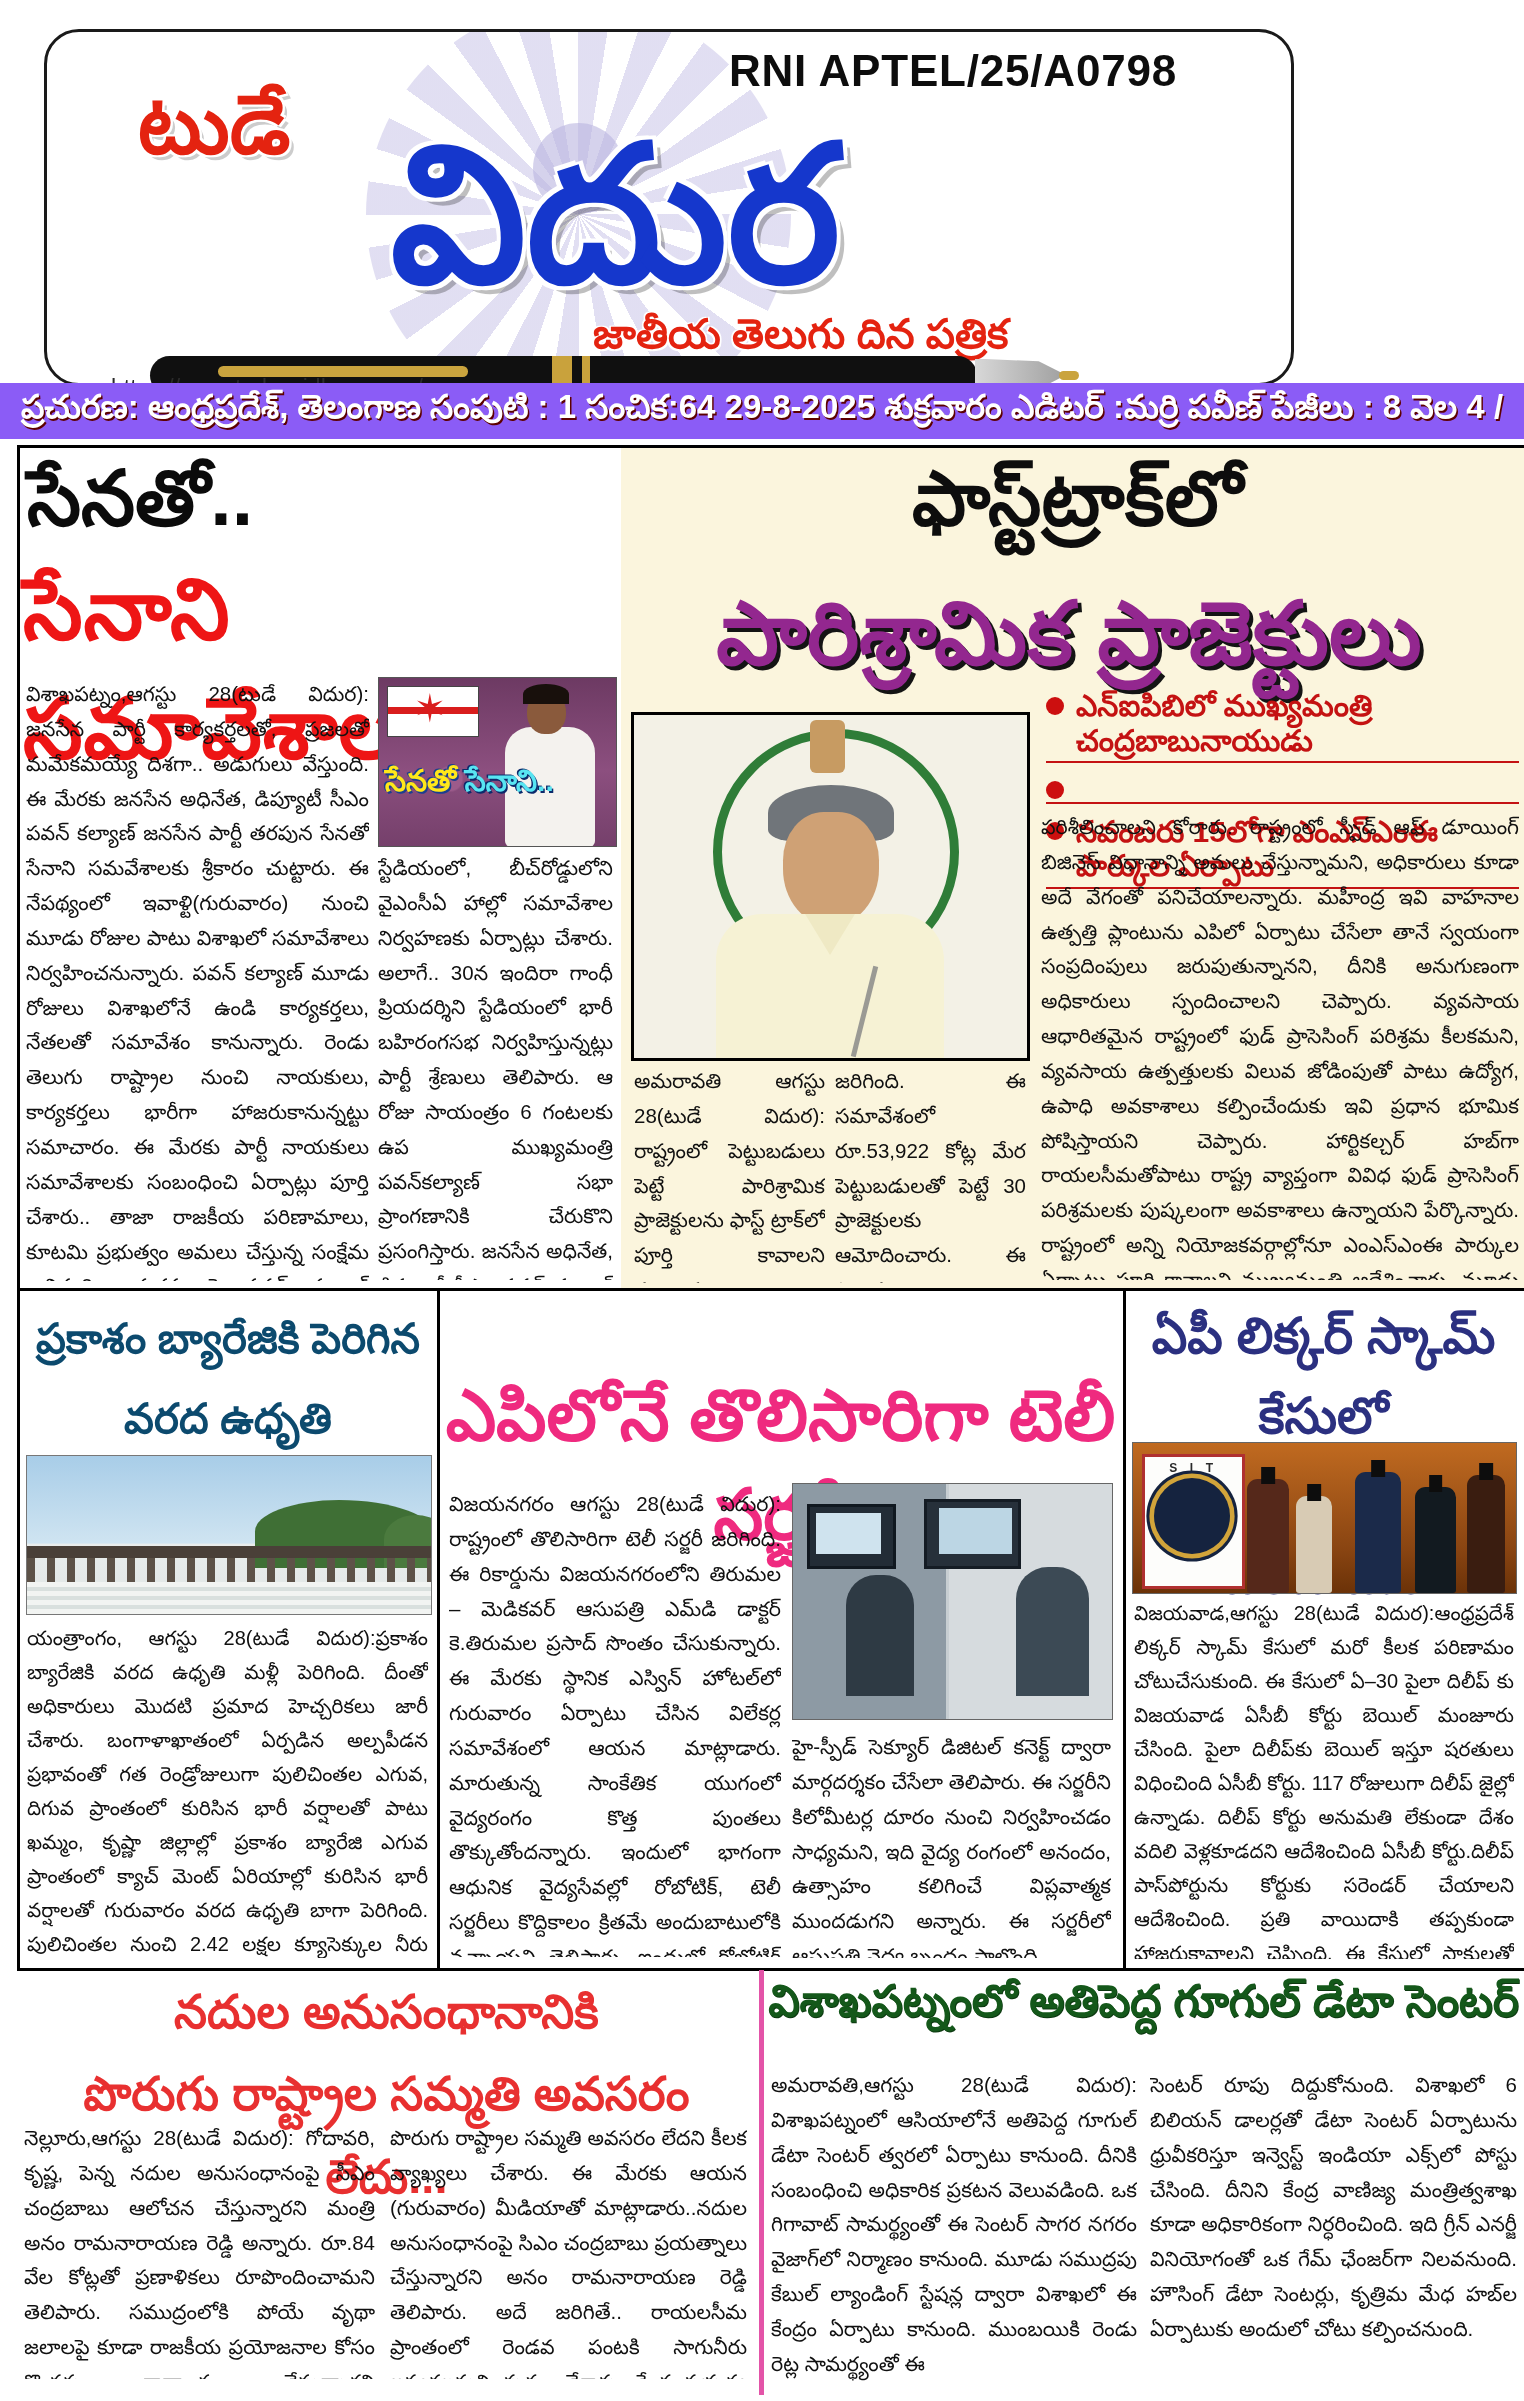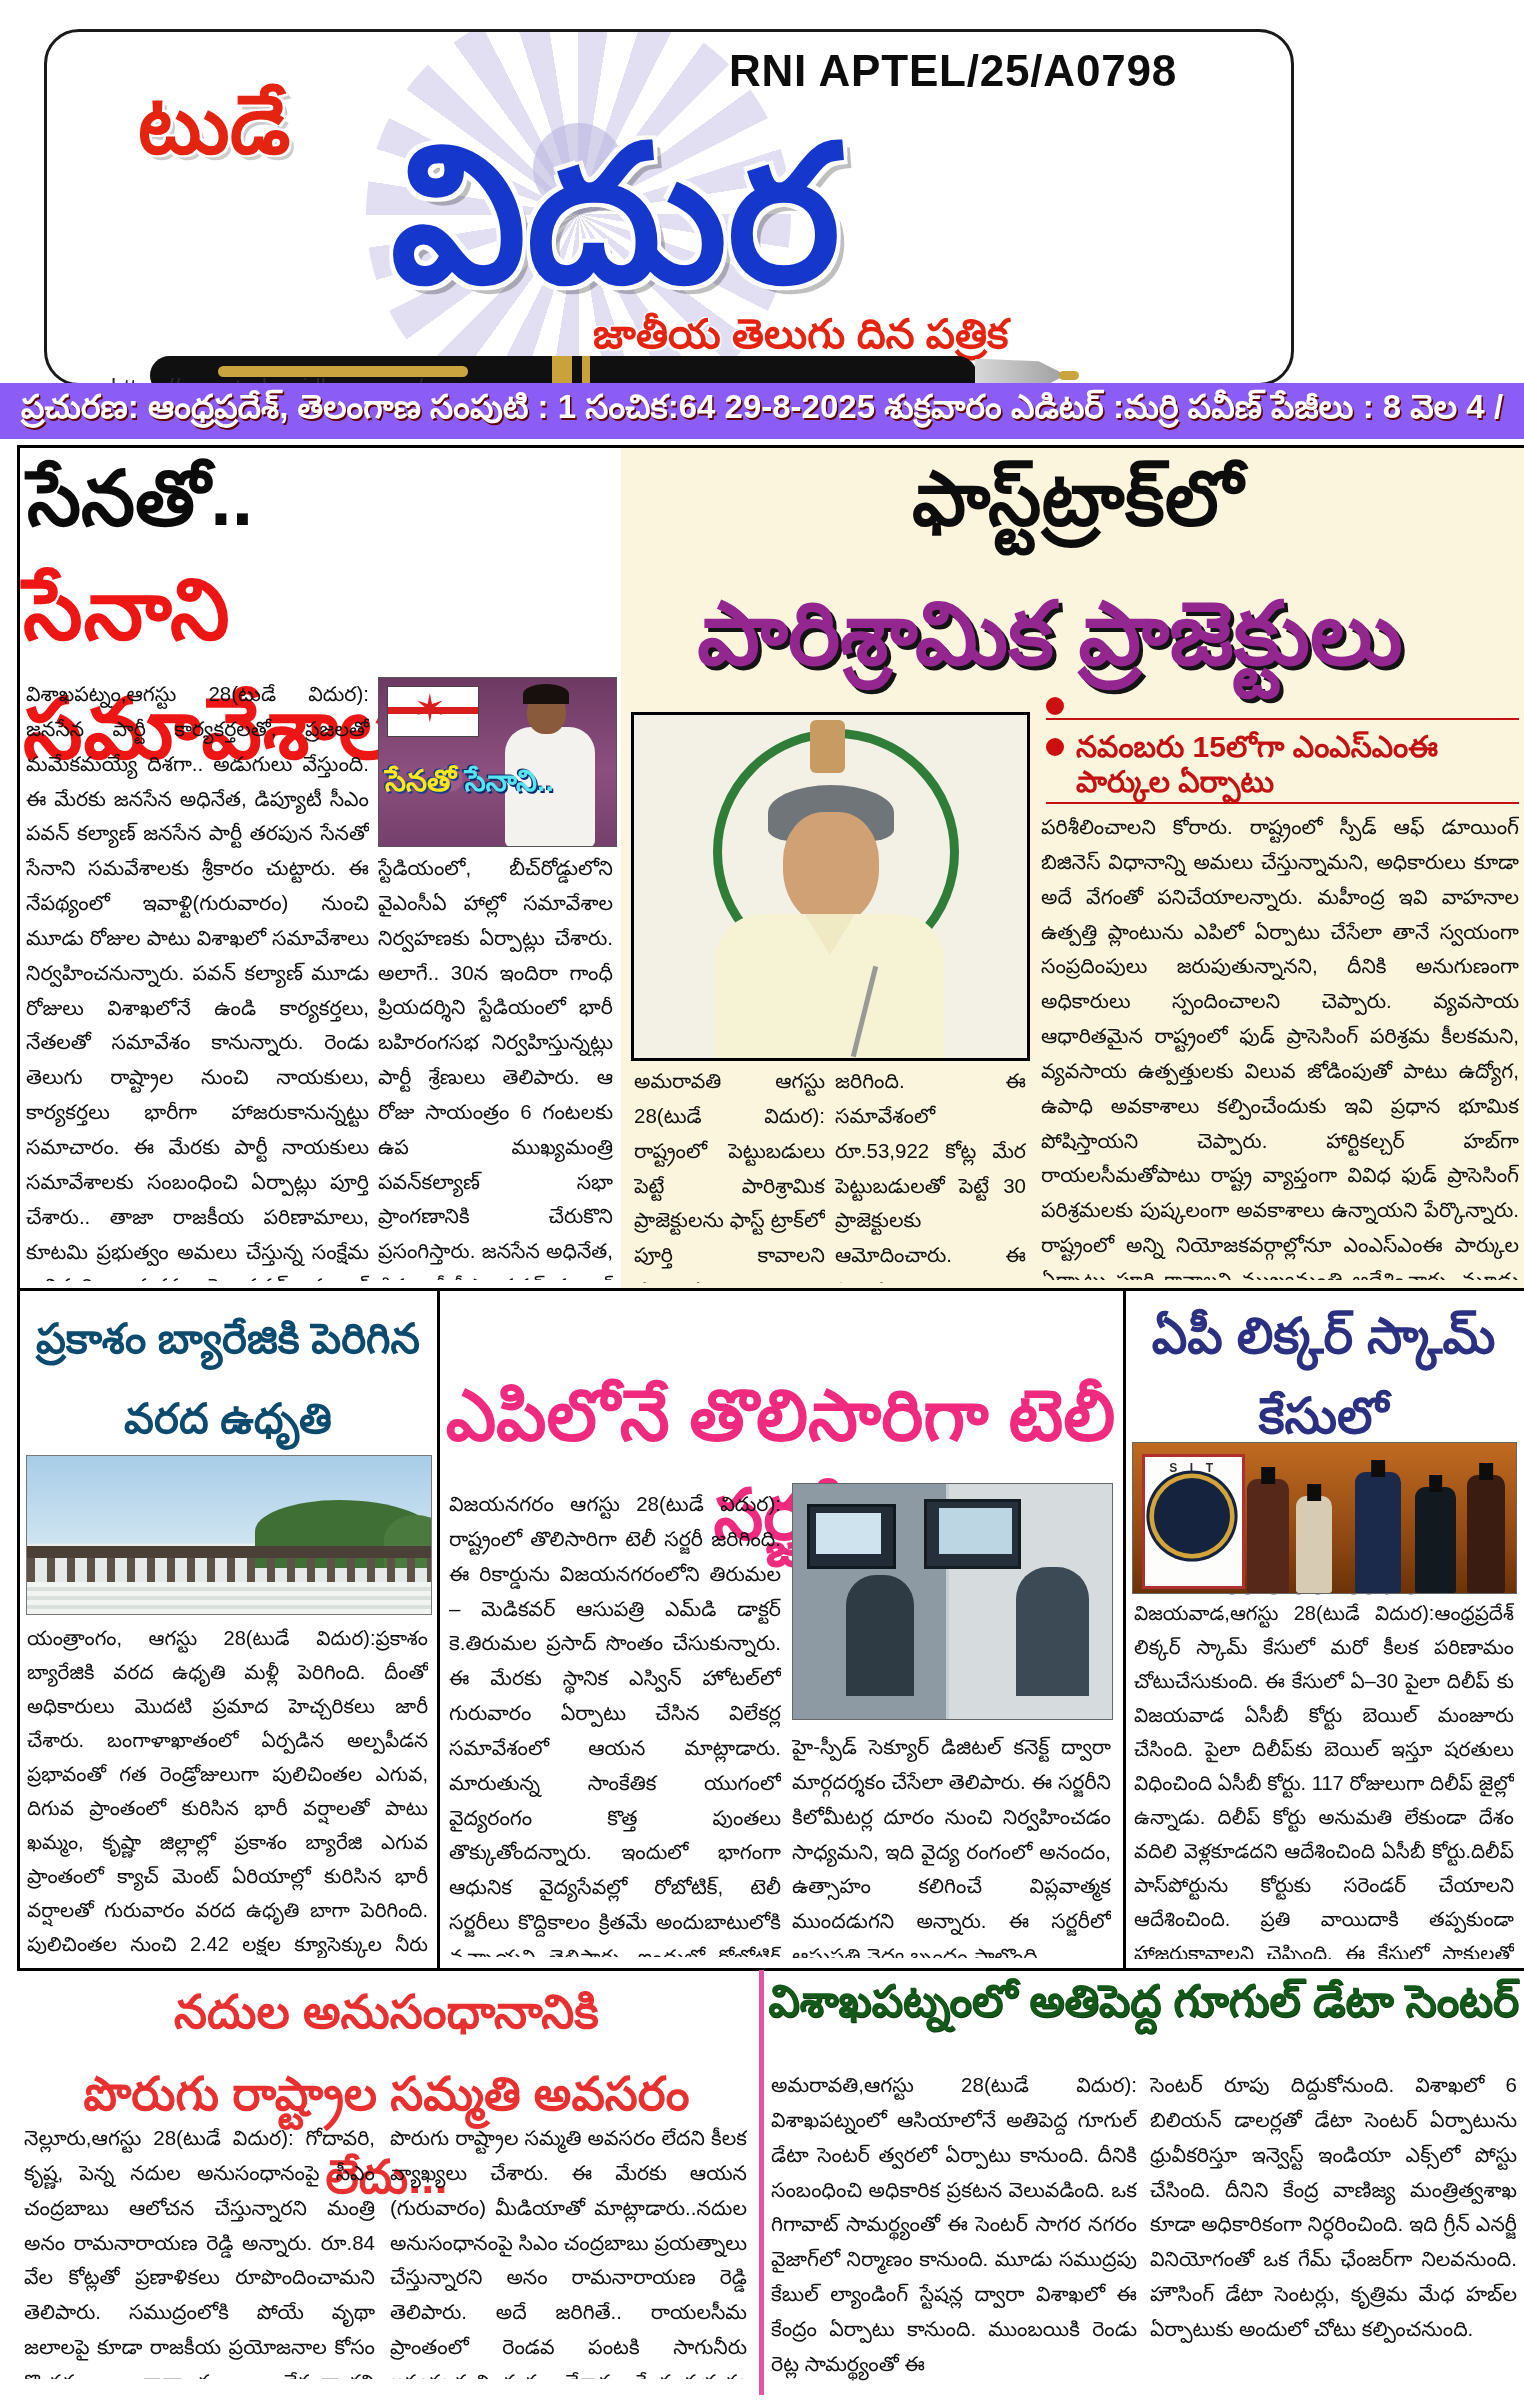--- a/index.html
+++ b/index.html
@@ -50,21 +50,21 @@
   #jsp-flag .star{position:absolute;left:26px;top:-3px;font-size:39px;color:#d91d1d;line-height:49px;}
   #pawan-fig .kurta{position:absolute;right:21px;top:49px;width:90px;height:120px;background:#f4f2ee;border-radius:26px 26px 6px 6px;}
   #pawan-fig .head{position:absolute;right:50px;top:12px;width:39px;height:44px;background:#8a5a3c;border-radius:50% 50% 45% 45%;}
   #pawan-fig .hair{position:absolute;right:47px;top:6px;width:46px;height:20px;background:#18100c;border-radius:50% 50% 0 0;}
   #pawan-overlay{position:absolute;left:6px;bottom:41px;font-size:30px;font-weight:800;}
   #pawan-overlay .y{color:#ffe81a;text-shadow:1.5px 1.5px 0 #1a3f8f,-1.5px -1.5px 0 #1a3f8f;}
   #pawan-overlay .c{color:#58e5f2;text-shadow:1.5px 1.5px 0 #0c2a6b,-1.5px -1.5px 0 #0c2a6b;}
   
   #ft-sec{left:621px;top:445px;width:904px;height:842px;background:#fbf5dd;border-top:3px solid #000;}
   #ft-kicker{left:774px;top:455px;width:607px;text-align:center;font-size:76px;font-weight:800;color:#0d0d0d;}
-  #ft-head{left:604px;top:583px;width:892px;text-align:center;font-size:88px;font-weight:800;color:#93278f;
+  #ft-head{left:623px;top:583px;width:892px;text-align:center;font-size:88px;font-weight:800;color:#93278f;
      text-shadow:3.8px 3.8px 0 #141414;}
   #cbn-photo{left:631px;top:712px;width:393px;height:343px;border:3px solid #000;background:#f3f1e6;overflow:hidden;}
   #cbn-photo .ring{position:absolute;left:79px;top:13.7px;width:228px;height:228px;border:9px solid #2f7d38;border-radius:50%;}
   #cbn-photo .crest{position:absolute;left:176px;top:4.6px;width:35px;height:53px;background:#c79b62;border-radius:6px;}
   #cbn-photo .hair{position:absolute;left:134px;top:70px;width:126px;height:56px;background:#70757a;border-radius:50% 50% 20% 20%;}
   #cbn-photo .face{position:absolute;left:149px;top:97px;width:96px;height:114px;background:#cfa175;border-radius:44% 44% 52% 52%;}
   #cbn-photo .shirt{position:absolute;left:82px;top:199px;width:228px;height:144px;background:#f6f2d4;border-radius:46px 46px 0 0;}
   #cbn-photo .collar{position:absolute;left:171px;top:199px;width:50px;height:41px;background:#efe9c4;clip-path:polygon(0 0,100% 0,50% 100%);}
   #cbn-photo .mic{position:absolute;left:228px;top:250px;width:4.6px;height:93px;background:#9a9a94;transform:rotate(14deg);}
   #ft-bullets{left:1046px;top:689px;width:473px;}
@@ -183,20 +183,24 @@
     <div class="crest"></div>
       <div class="hair"></div>
       <div class="face"></div>
     <div class="shirt"></div>
       <div class="collar"></div>
       <div class="mic"></div>
   </div>
   <div class="abs" id="ft-bullets">
     <div class="bullet">
       <div class="dot"></div>
+      <div class="btxt">ఎన్ఐపిబిలో ముఖ్యమంత్రి చంద్రబాబునాయుడు</div>
+    </div>
+    <div class="bullet">
+      <div class="dot"></div>
     </div>
     <div class="bullet">
       <div class="dot"></div>
       <div class="btxt">నవంబరు 15లోగా ఎంఎస్ఎంఈ పార్కుల ఏర్పాటు</div>
     </div>
   </div>
   <div class="abs body-txt" id="ft-colR">పరిశీలించాలని కోరారు. రాష్ట్రంలో స్పీడ్ ఆఫ్ డూయింగ్ బిజినెస్ విధానాన్ని అమలు చేస్తున్నామని, అధికారులు కూడా అదే వేగంతో పనిచేయాలన్నారు. మహీంద్ర ఇవి వాహనాల ఉత్పత్తి ప్లాంటును ఎపిలో ఏర్పాటు చేసేలా తానే స్వయంగా సంప్రదింపులు జరుపుతున్నానని, దీనికి అనుగుణంగా అధికారులు స్పందించాలని చెప్పారు. వ్యవసాయ ఆధారితమైన రాష్ట్రంలో ఫుడ్ ప్రాసెసింగ్ పరిశ్రమ కీలకమని, వ్యవసాయ ఉత్పత్తులకు విలువ జోడింపుతో పాటు ఉద్యోగ, ఉపాధి అవకాశాలు కల్పించేందుకు ఇవి ప్రధాన భూమిక పోషిస్తాయని చెప్పారు. హార్టికల్చర్ హబ్‌గా రాయలసీమతోపాటు రాష్ట్ర వ్యాప్తంగా వివిధ ఫుడ్ ప్రాసెసింగ్ పరిశ్రమలకు పుష్కలంగా అవకాశాలు ఉన్నాయని పేర్కొన్నారు. రాష్ట్రంలో అన్ని నియోజకవర్గాల్లోనూ ఎంఎస్ఎంఈ పార్కుల ఏర్పాటు పూర్తి కావాలని ముఖ్యమంత్రి ఆదేశించారు. మూడు నెలల్లో అగ్నిప్రమాదాల తదుపరి అనుమతులు రావొద్దవడం సమీక్షించింది. నవంబరు 15లోగా వీటి ఏర్పాట్లు పూర్తవ్వాలని గడువు విధించారు. ఈ సందర్భంగా పలు ప్రాజెక్టులకు ఆమోదం తెలిపారు.</div>
   <div class="abs body-txt" id="ft-colA">అమరావతి ఆగస్టు 28(టుడే విదుర): రాష్ట్రంలో పెట్టుబడులు పెట్టే పారిశ్రామిక ప్రాజెక్టులను ఫాస్ట్ ట్రాక్‌లో పూర్తి కావాలని ముఖ్యమంత్రి చంద్రబాబు నాయుడు ఆదేశించారు. ముఖ్యమంత్రి చంద్రబాబు నాయుడు అధ్వర్యంలో గురువారం రాష్ట్ర సచివాలయంలో ఎన్ఐపిబి సమావేశం రాష్ట్ర వివిఆలయంలో</div>
   <div class="abs body-txt" id="ft-colB">జరిగింది. ఈ సమావేశంలో రూ.53,922 కోట్ల మేర పెట్టుబడులతో పెట్టే 30 ప్రాజెక్టులకు ఆమోదించారు. ఈ ప్రాజెక్టుల ద్వారా 83,437 మందికి ప్రత్యక్షంగా ఉద్యోగ అవకాశాలు దక్కుతాయని ఈ సందర్భంగా సీఎం అన్నారు. ఈ ప్రాజెక్టుల పురోగతిపై ఎప్పటికప్పుడు సమీక్షించాలని, ప్రాజెక్టులను క్షేత్రస్థాయిలో మంత్రులు కూడా ఆయన తెలిపారు.</div>
 

